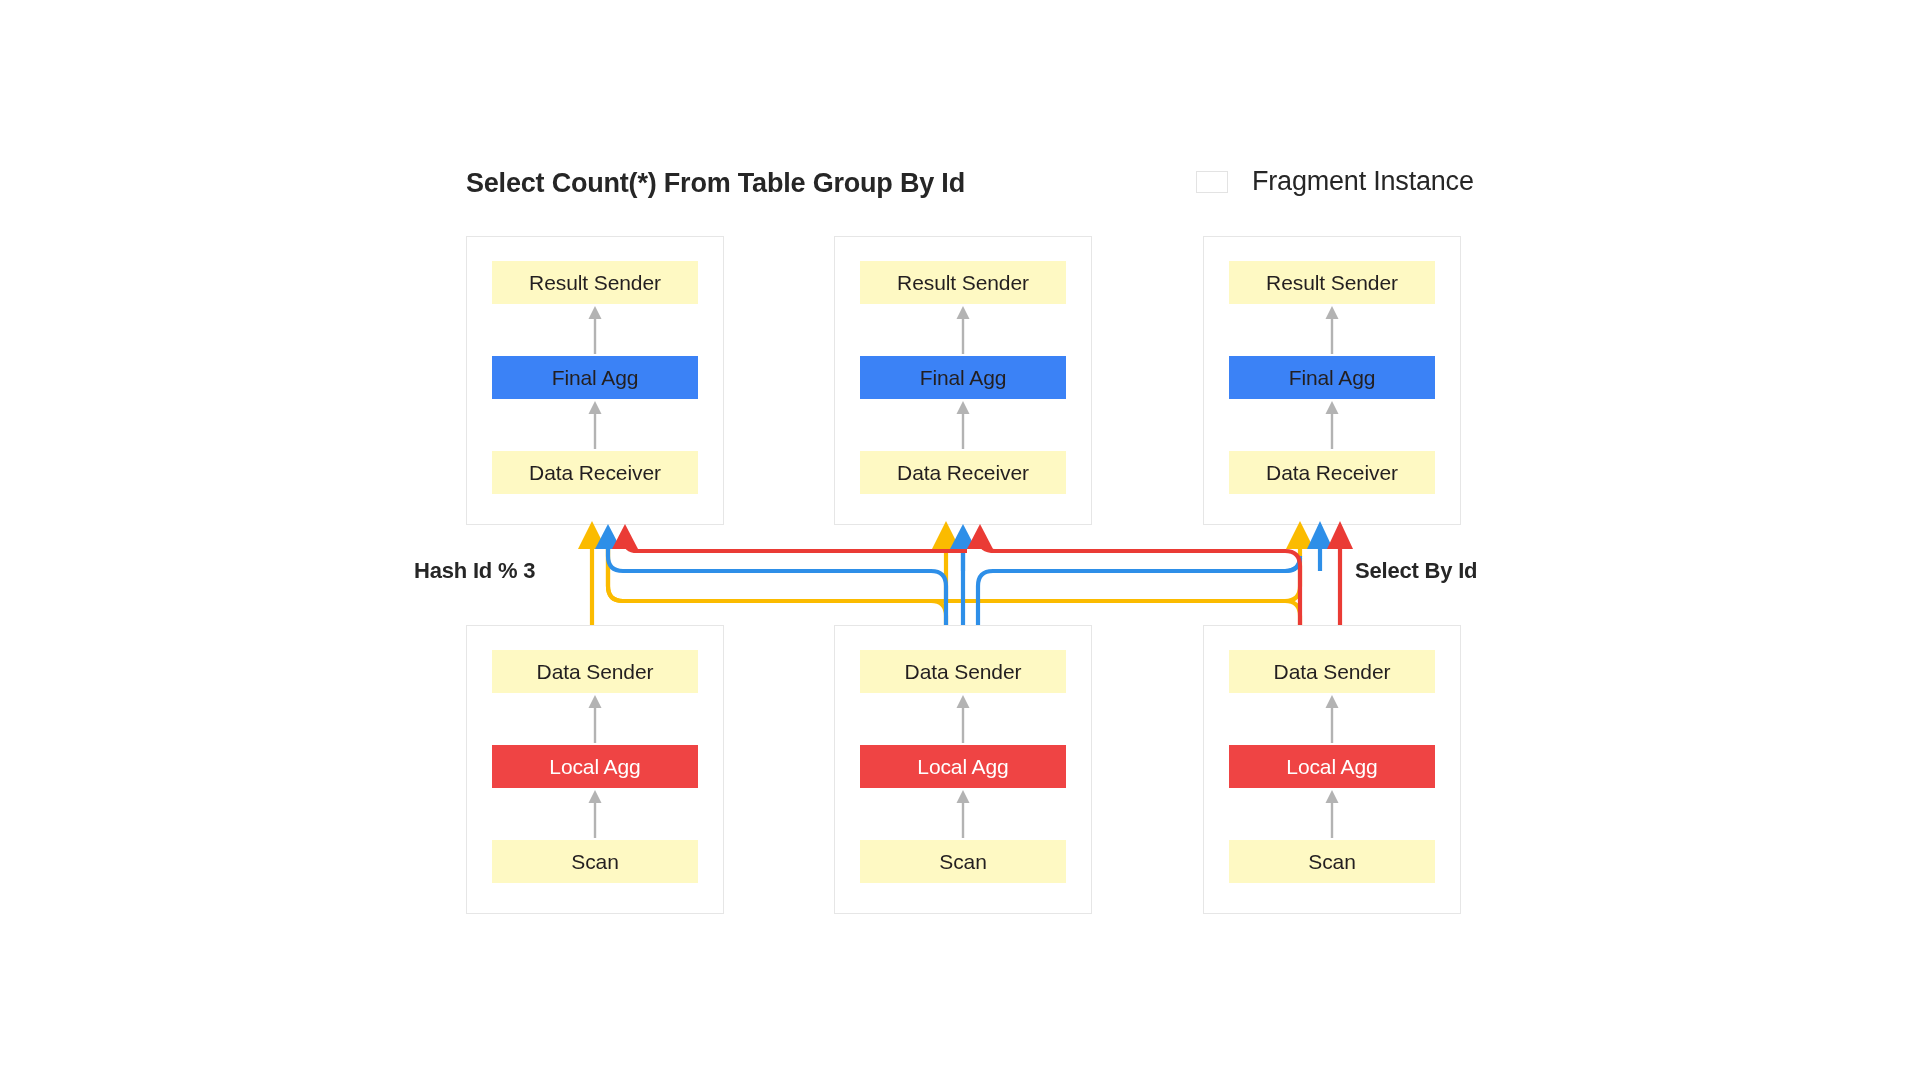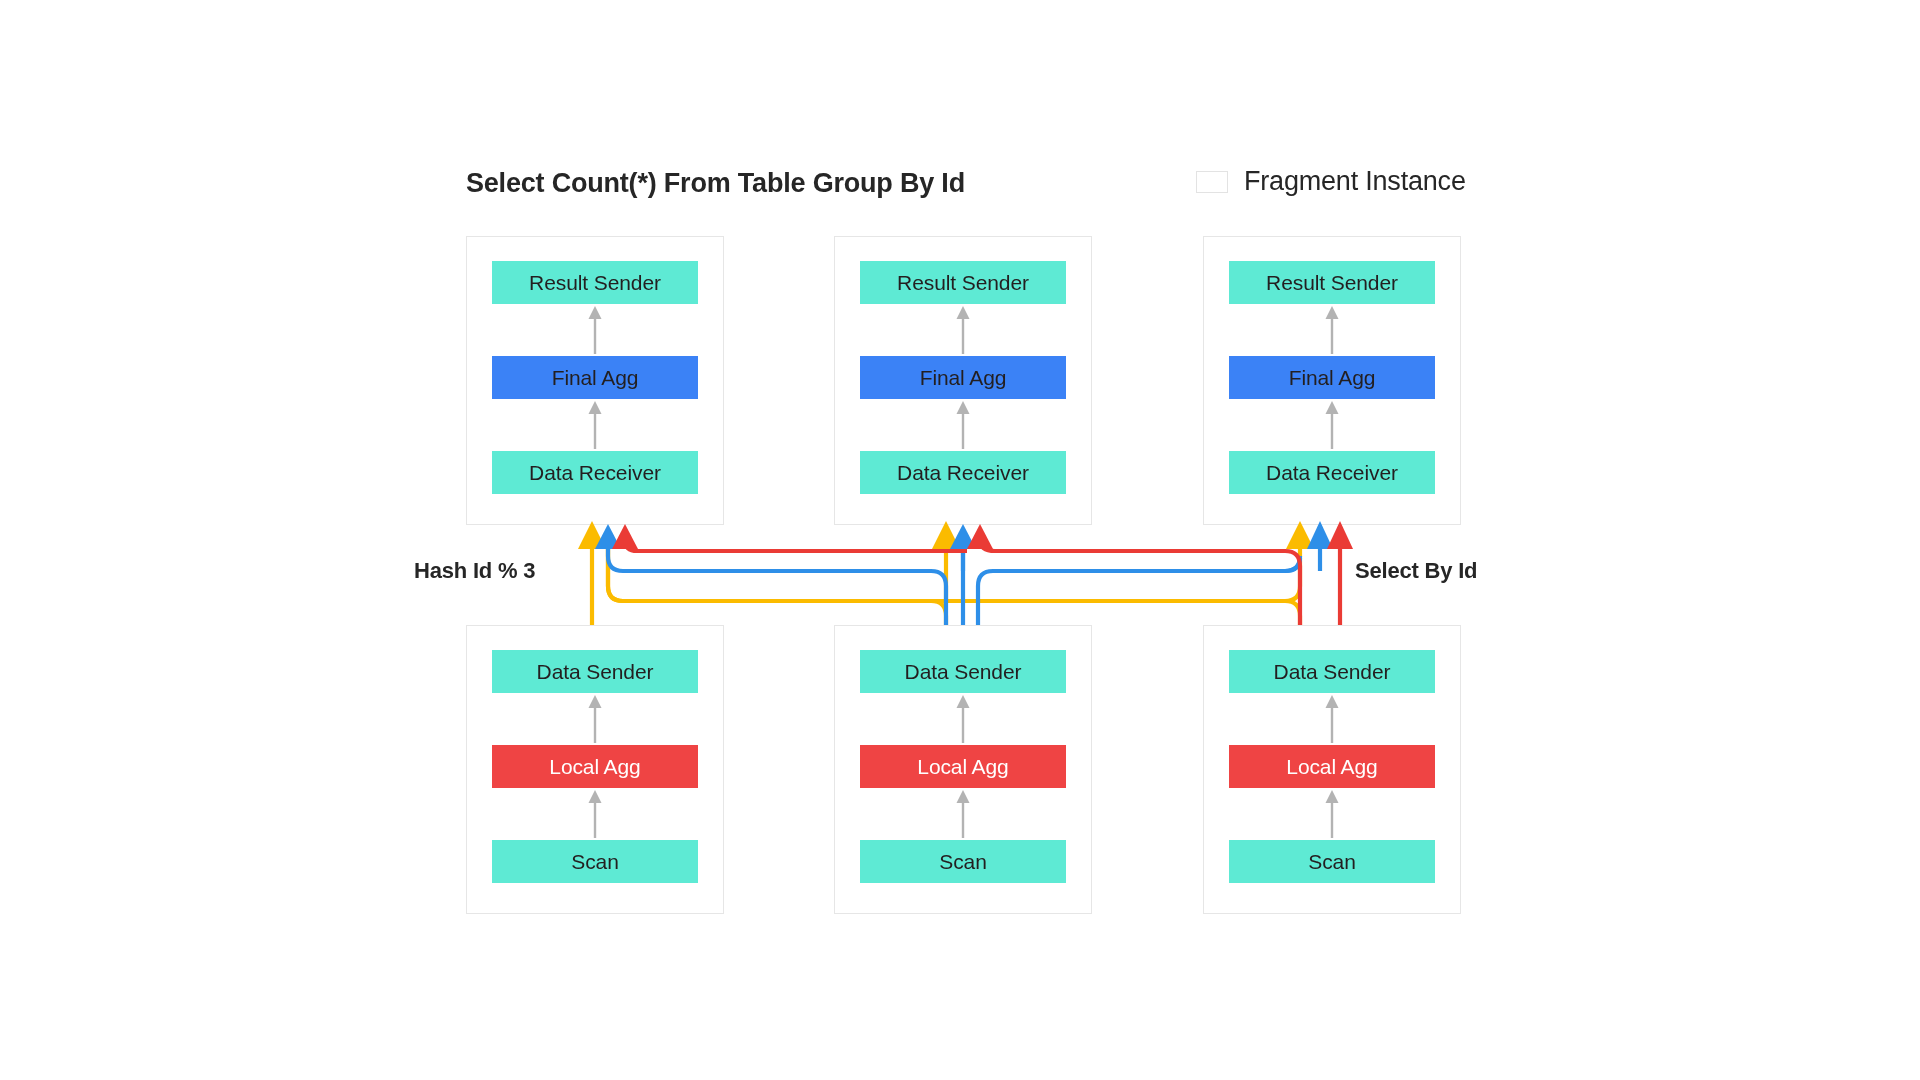--- a/index.html
+++ b/index.html
@@ -33,21 +33,21 @@
     letter-spacing: -0.2px;
     color: #262626;
     white-space: nowrap;
   }
   .legend {
     position: absolute;
     left: 1196px;
     top: 166px;
     display: flex;
     align-items: center;
-    gap: 16px;
+    gap: 24px;
     white-space: nowrap;
   }
   .legend-swatch {
     width: 32px;
     height: 22px;
     background: #ffffff;
     border: 1.6px solid #e3e3e3;
     box-sizing: border-box;
   }
   .legend-label {
@@ -81,21 +81,21 @@
     height: 43px;
     display: flex;
     align-items: center;
     justify-content: center;
     font-size: 21px;
     font-weight: 500;
     letter-spacing: -0.1px;
     box-sizing: border-box;
     flex: none;
   }
-  .node.gray   { background: #5eead4; color: #231f20; }
+  .node.gray   { background: #fef9c3; color: #231f20; }
   .node.yellow { background: #3b82f6; color: #231f20; }
   .node.teal   { background: #ef4444; color: #ffffff; }
 
   
   .node-arrow {
     width: 206px;
     height: 52px;
     flex: none;
     display: block;
   }

